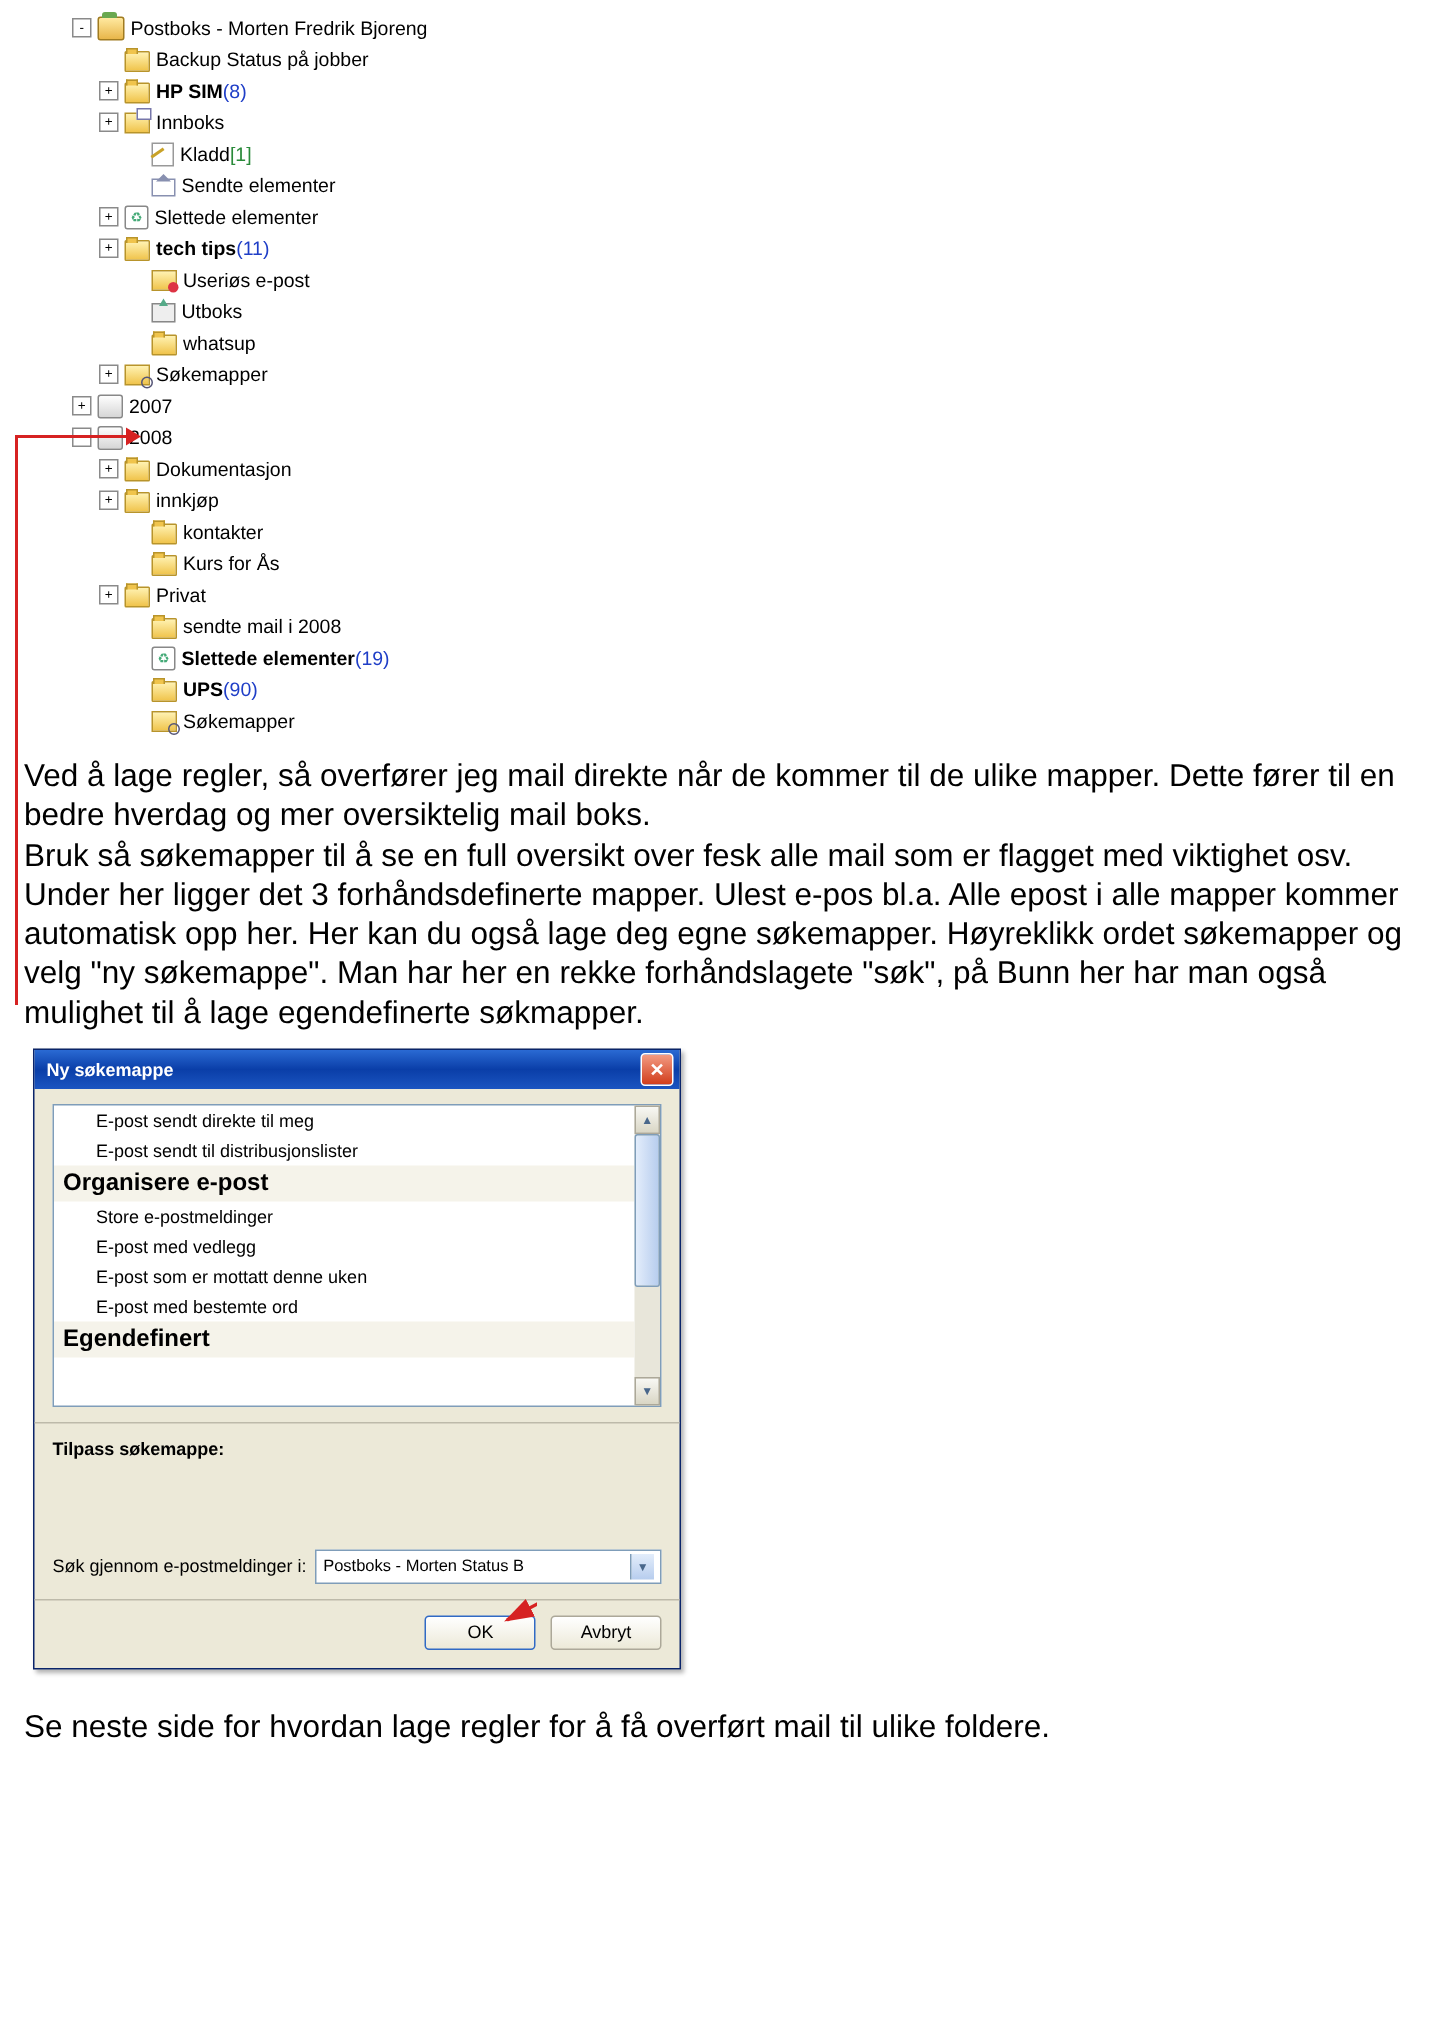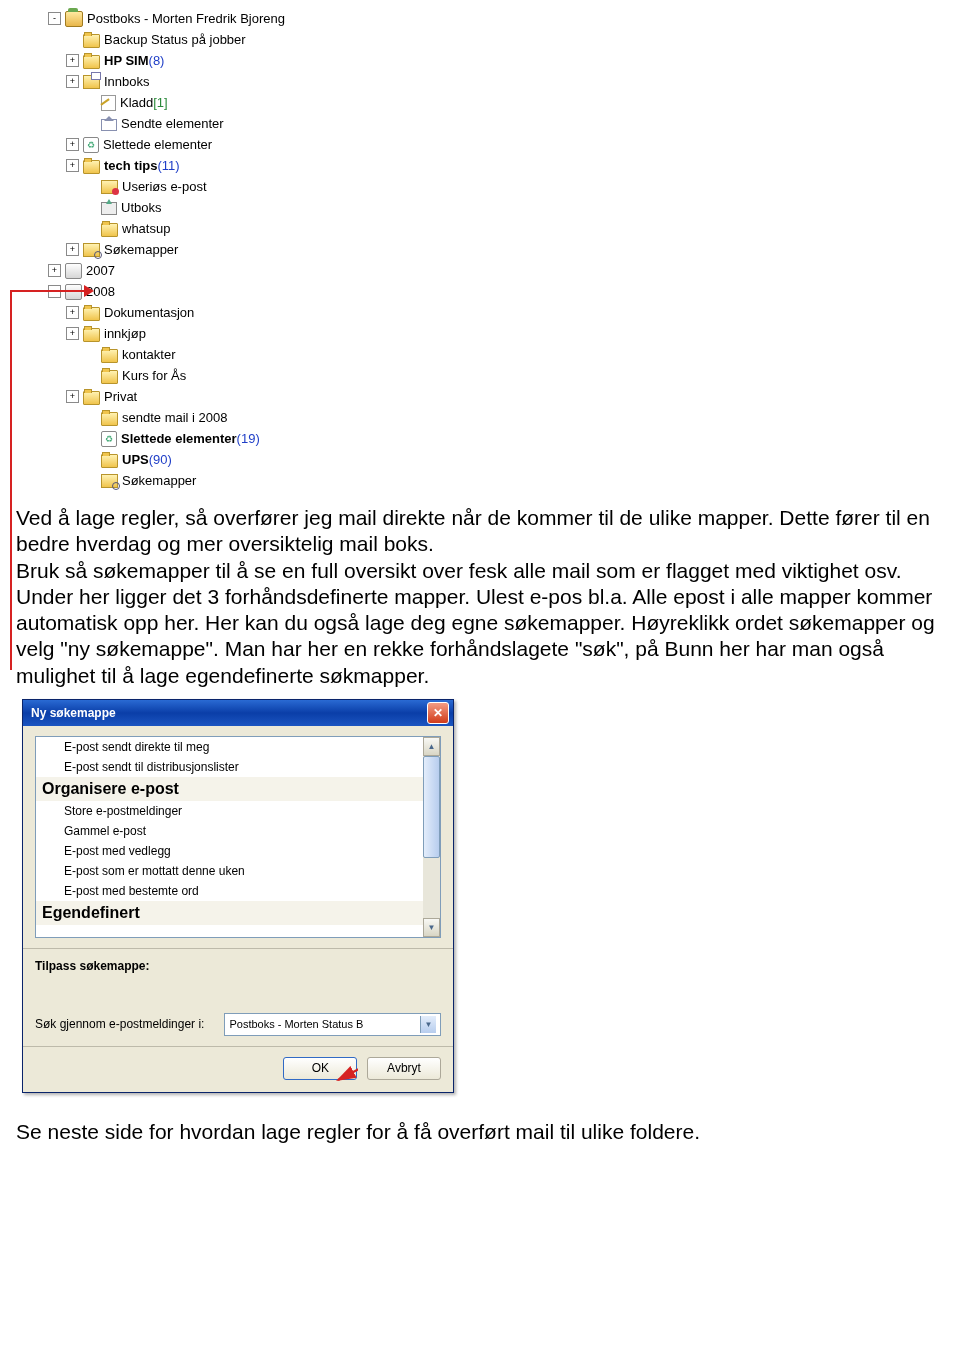--- a/index.html
+++ b/index.html
@@ -198,21 +198,21 @@
     top: 0;
     height: 100px;
     background: linear-gradient(to right,#e3edfb,#b7cdee);
     border: 1px solid #7f9db9;
     border-radius: 2px;
     cursor: pointer;
   }
   .li { padding: 3px 0 3px 28px; font-size: 12px; }
   .lh { padding: 3px 0 3px 6px; font-size: 16px; font-weight: bold; background:#f5f3ea; }
   .section-sep{height:1px;background:#bdbaaa;margin:10px -12px;}
-  .dropdownrow{display:flex;align-items:center;font-size:12px;gap:20px;margin-top:40px;}
+  .dropdownrow{display:flex;align-items:center;font-size:12px;gap:6px;margin-top:60px;}
   .dropdown{
     flex:1;
     height:21px;
     background:#fff;
     border:1px solid #7f9db9;
     display:flex;
     align-items:center;
     padding:0 4px;
     font-size:11px;
     cursor:pointer;
@@ -400,21 +400,20 @@
     <span class="spacer"></span>
     <span class="closebtn">✕</span>
   </div>
   <div class="dlgbody">
     <div class="listbox">
       <div class="listcontent" id="listcontent">
           <div class="li">E-post sendt direkte til meg</div>
           <div class="li">E-post sendt til distribusjonslister</div>
           <div class="lh">Organisere e-post</div>
           <div class="li">Store e-postmeldinger</div>
-          <div class="li">Gammel e-post</div>
           <div class="li">E-post med vedlegg</div>
           <div class="li">E-post som er mottatt denne uken</div>
           <div class="li">E-post med bestemte ord</div>
           <div class="lh">Egendefinert</div>
         </div>
       <div class="scrollbar">
         <div class="sbbtn">▲</div>
         <div class="sbtrack">
           <div class="sbthumb"></div>
         </div>

